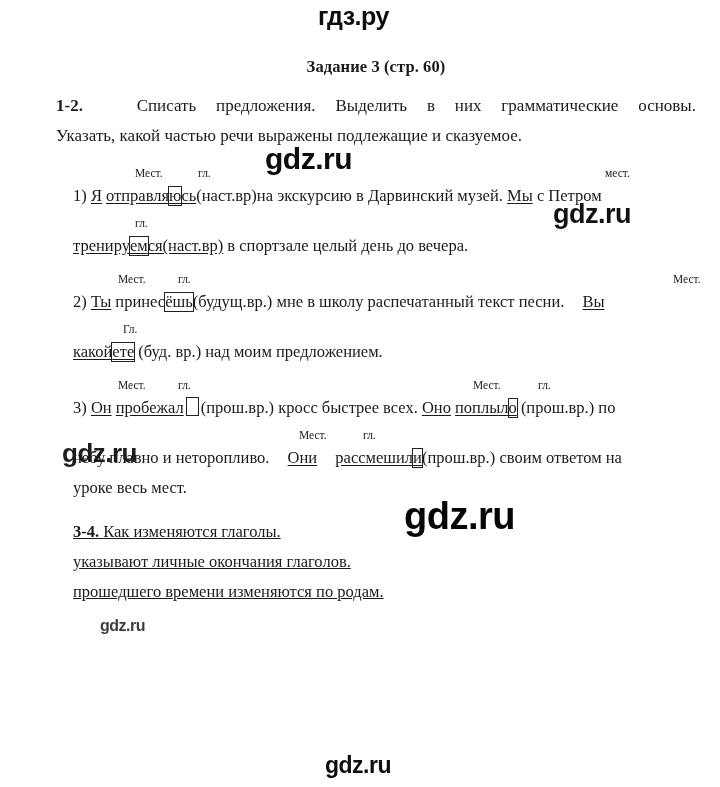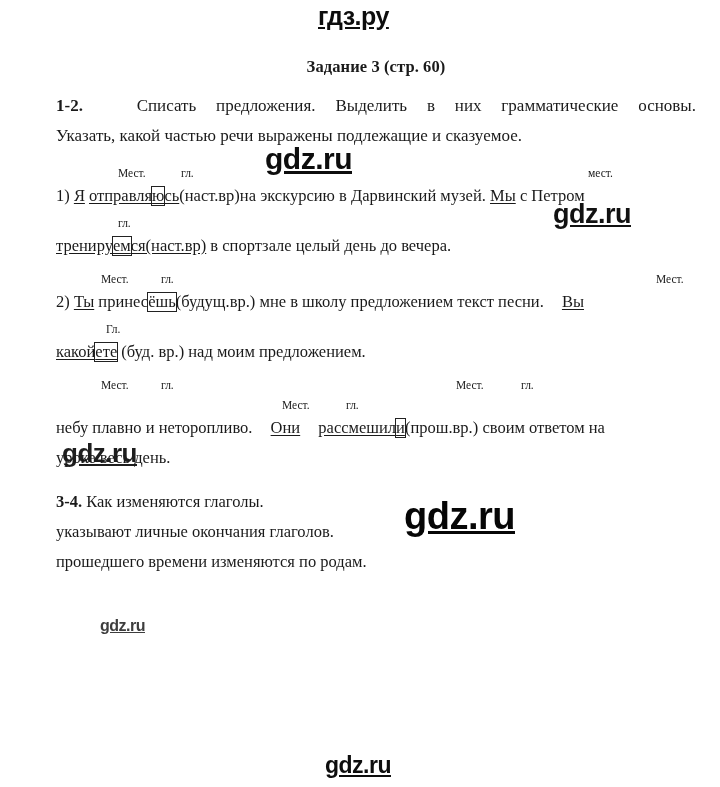--- a/index.html
+++ b/index.html
@@ -18,21 +18,20 @@
   }
 
   
   .wm {
     position: absolute;
     font-family: "Liberation Sans", "DejaVu Sans", sans-serif;
     font-weight: bold;
     letter-spacing: -0.5px;
     white-space: nowrap;
     user-select: none;
-    text-decoration: underline;
   }
   .wm-top      { left: 318px; top: 2px;   font-size: 25px; color: #0d0d0d; }
   .wm-right1   { left: 553px; top: 199px; font-size: 27px; color: #111111; }
   .wm-center1  { left: 265px; top: 142px; font-size: 30px; color: #0d0d0d; }
   .wm-left1    { left: 62px;  top: 438px; font-size: 26px; color: #1d1d1d; }
   .wm-center2  { left: 404px; top: 495px; font-size: 38px; color: #060606; }
   .wm-left2    { left: 100px; top: 617px; font-size: 16px; color: #3d3d3d; }
   .wm-bottom   { left: 325px; top: 752px; font-size: 23px; color: #0d0d0d; }
 
   
@@ -50,21 +49,21 @@
   }
   .para {
     position: relative;
     margin: 0 40px;
     font-size: 17px;
     line-height: 30px;
   }
   .just { text-align: justify; text-align-last: justify; }
   .bold { font-weight: bold; }
 
-  .blk { position: relative; margin: 0 40px; }
+  .blk { position: relative; margin: 0 57px; }
 
   
   .labels {
     position: relative;
     height: 16px;
     font-size: 11.5px;
     line-height: 16px;
   }
   .lab {
     position: absolute;
@@ -148,53 +147,63 @@
     <div class="blk" style="margin-top:10px;">
       <div class="labels">
         <span class="lab" style="left:45px;">Мест.</span>
         <span class="lab" style="left:105px;">гл.</span>
         <span class="lab" style="left:600px;">Мест.</span>
       </div>
       <div class="line">
         <span>2)</span>
         <span class="u">Ты</span>
         <span>принес</span><span class="bx">ёшь</span><span>(будущ.вр.)</span>
-        <span>мне в школу предложением текст песни.</span>
+        <span>мне в школу распечатанный текст песни.</span>
         <span class="nbsp-gap"></span><span class="u">Вы</span>
       </div>
       <div class="labels" style="margin-top:4px;">
         <span class="lab" style="left:50px;">Гл.</span>
       </div>
       <div class="line">
         <span class="u">какой</span><span class="bx u">ете</span>
         <span>(буд. вр.) над моим предложением.</span>
       </div>
     </div>
 
     <div class="blk" style="margin-top:10px;">
       <div class="labels">
         <span class="lab" style="left:45px;">Мест.</span>
         <span class="lab" style="left:105px;">гл.</span>
         <span class="lab" style="left:400px;">Мест.</span>
         <span class="lab" style="left:465px;">гл.</span>
       </div>
+      <div class="line">
+        <span>3)</span>
+        <span class="u">Он</span>
+        <span class="u">пробежал</span><span class="bx-empty"></span><span>(прош.вр.)</span>
+        <span>кросс быстрее всех.</span>
+        <span class="u">Оно</span>
+        <span class="u">поплыл</span><span class="bx u">о</span>
+        <span>(прош.вр.)</span>
+        <span>по</span>
+      </div>
       <div class="labels" style="margin-top:4px;">
         <span class="lab" style="left:226px;">Мест.</span>
         <span class="lab" style="left:290px;">гл.</span>
       </div>
       <div class="line">
         <span>небу плавно и неторопливо.</span>
         <span class="nbsp-gap"></span><span class="u">Они</span>
         <span class="nbsp-gap"></span><span class="u">рассмешил</span><span class="bx u">и</span><span>(прош.вр.)</span>
         <span>своим ответом на</span>
       </div>
-      <div class="line">уроке весь день.</div>
-    </div>
-
-    <div class="blk" style="margin-top:14px;">
+      <div class="line">уроке весь мест.</div>
+    </div>
+
+    <div class="blk" style="margin-top:14px;text-decoration:underline;">
       <div class="line">
         <span class="bold">3-4.</span>
         <span>Как изменяются глаголы.</span>
       </div>
 
       <div class="line-wrap">указывают личные окончания глаголов.</div>
 
       <div class="line-wrap">прошедшего времени изменяются по родам.</div>
 
     </div>

